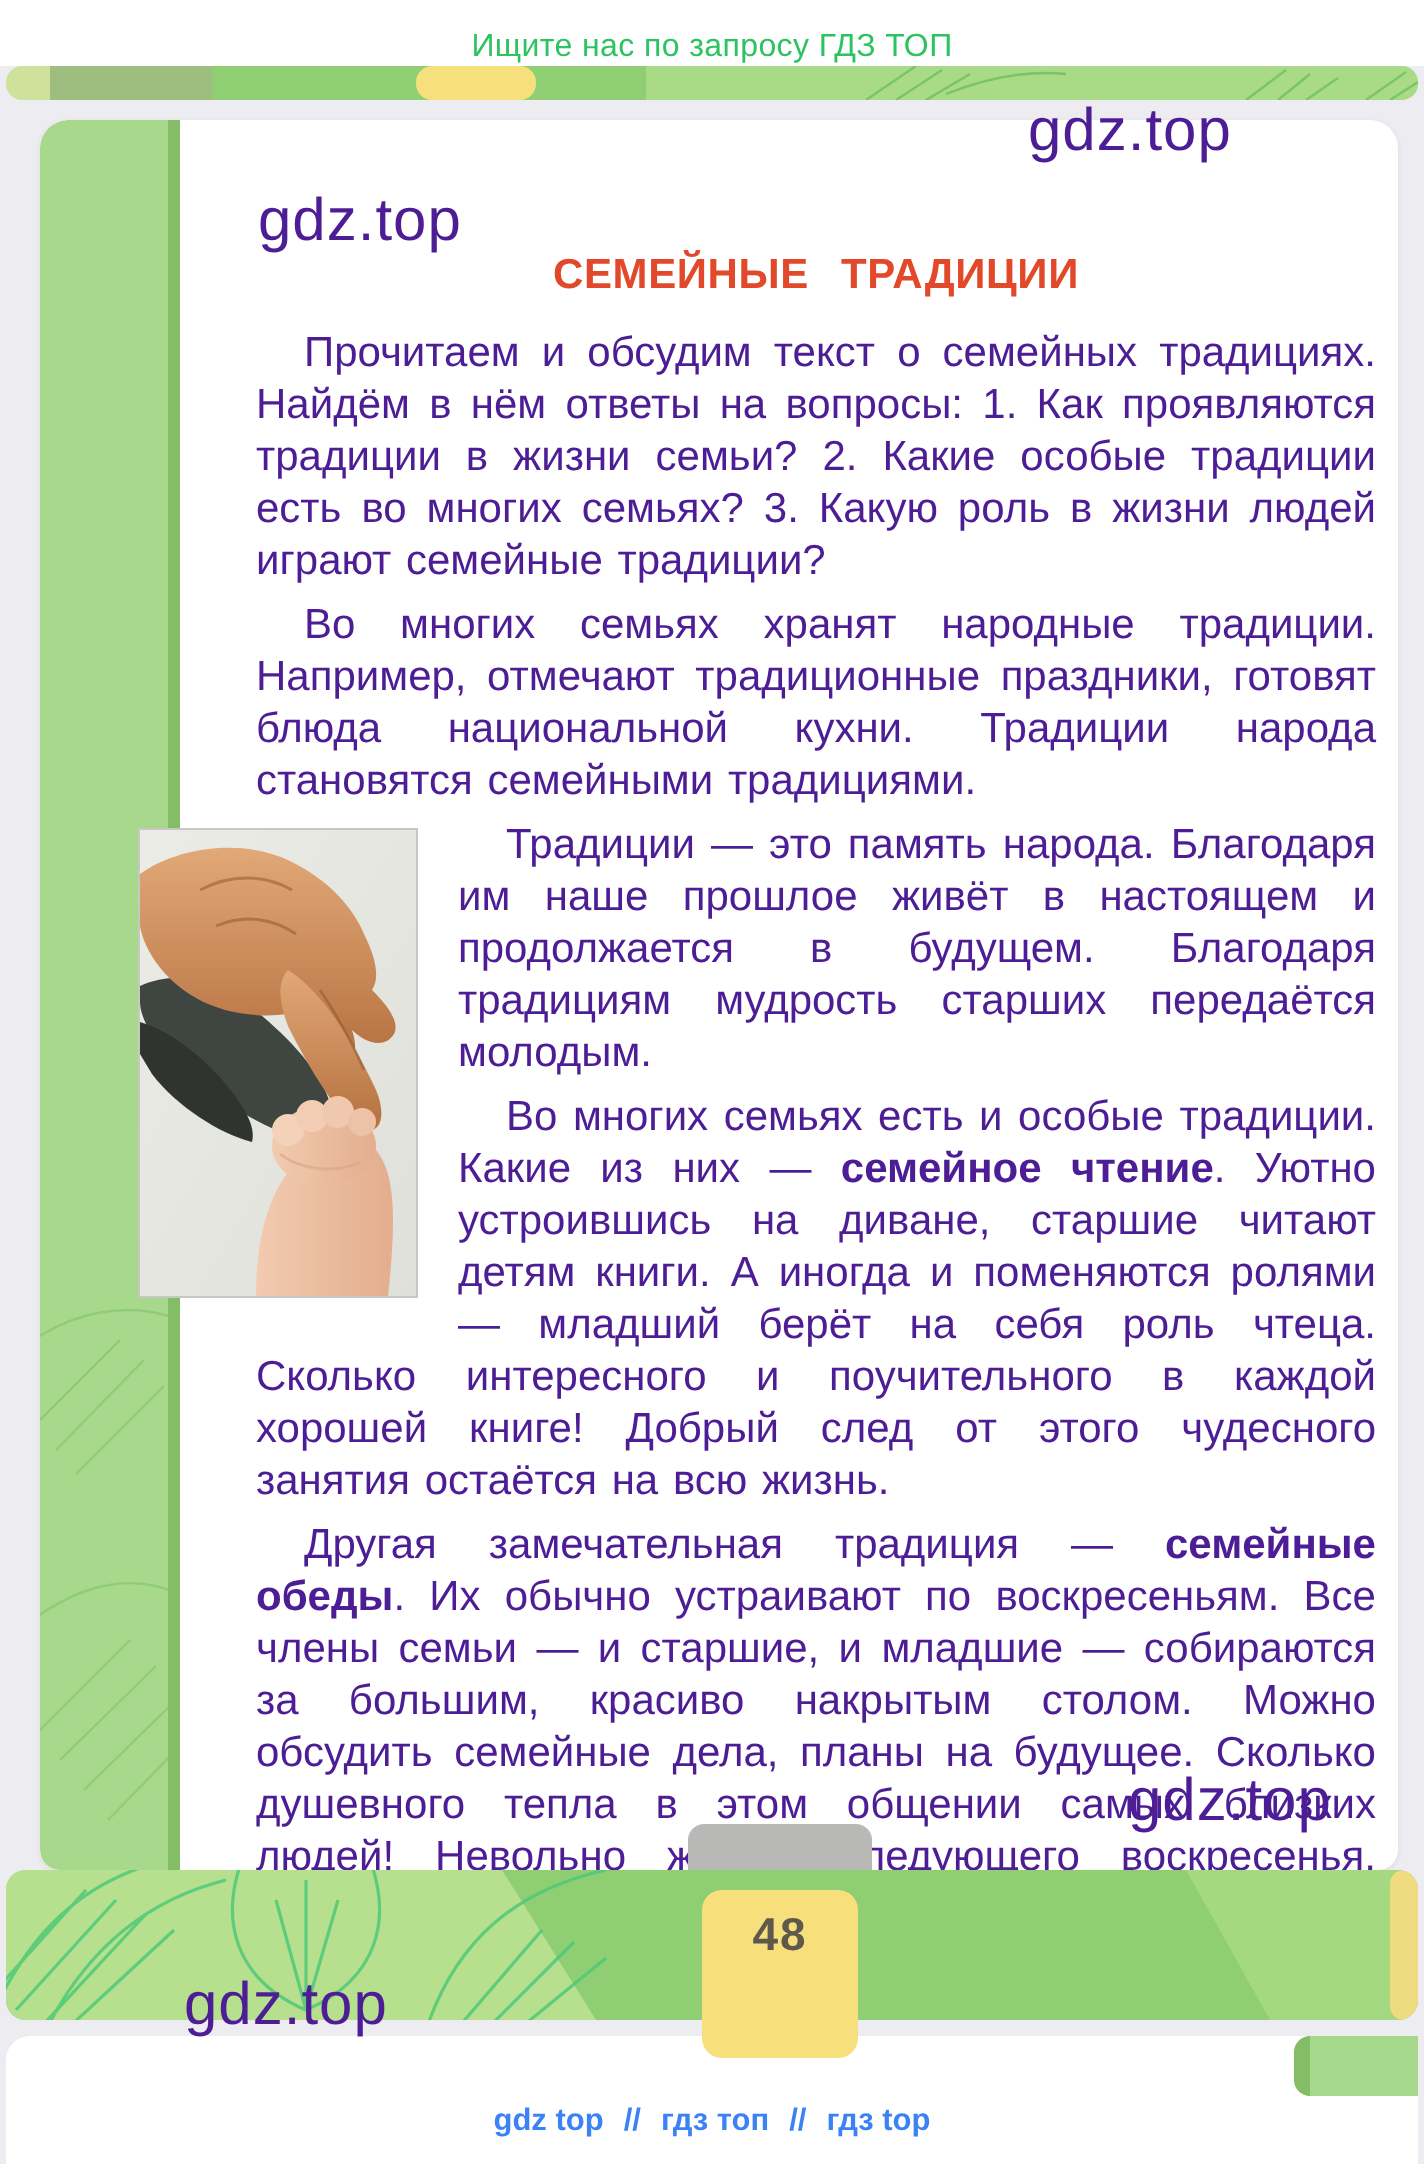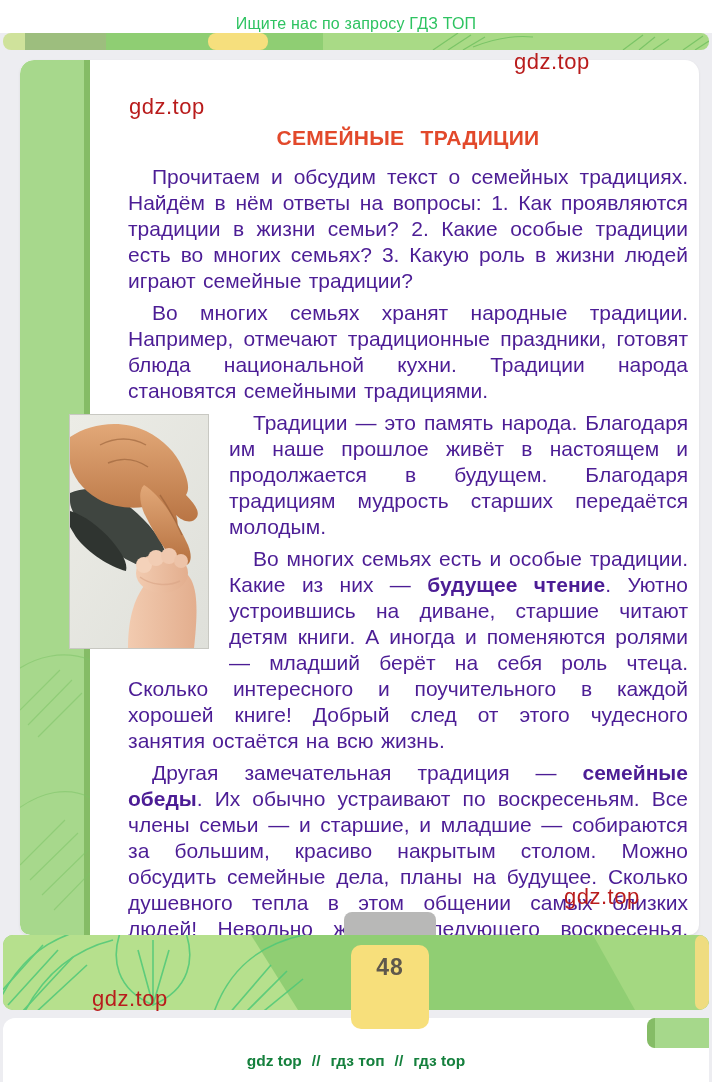--- a/index.html
+++ b/index.html
@@ -63,21 +63,21 @@
   
   .hands {
     float:left; width:140px; height:235px;
     margin:4px 20px 14px -59px;
     border:1px solid #C8C8C2; background:#E9E9E3;
     position:relative; z-index:3;
   }
   .hands svg { display:block; }
 
   
-  .wm { position:absolute; font-size:22px; color:#b91c1c; z-index:9; letter-spacing:.5px; }
+  .wm { position:absolute; font-size:30px; color:#4c1d95; z-index:9; letter-spacing:.5px; }
   .wm-tr { left:514px; top:49px; }
   .wm-tl { left:129px; top:94px; }
   .wm-br { left:564px; top:884px; }
   .wm-bl { left:92px;  top:986px; }
 
   
   .tab-gray {
     position:absolute; left:344px; top:912px; width:92px; height:58px;
     background:#B8B8B7; border-radius:8px; z-index:4;
   }
@@ -112,21 +112,21 @@
     position:absolute; left:3px; top:1018px; width:706px; height:64px;
     background:#FFFFFF; border-radius:12px 12px 0 0;
   }
   .footer-green {
     position:absolute; right:0; top:0; width:62px; height:30px;
     background:#A6D88B; border-left:8px solid #85BC66;
     border-radius:8px 0 0 8px;
   }
   .footer-links {
     position:absolute; left:0; right:0; top:34px; text-align:center;
-    color:#15803d; font-size:15.5px; font-weight:600;
+    color:#3b82f6; font-size:15.5px; font-weight:600;
   }
   .footer-links span { margin:0 5px; }
   .footer-sep { font-weight:700; }
 </style>
 </head>
 <body>
 
 <div class="promo-bar">
   <span class="promo-text">Ищите нас по запросу ГДЗ ТОП</span>
 </div>
@@ -187,21 +187,21 @@
             <path d="M58,233 C58,204 64,180 80,164 C92,152 108,150 118,160 C128,172 128,196 124,233 Z" fill="url(#skinB)"></path>
             <ellipse cx="92" cy="158" rx="26" ry="20" fill="url(#skinB)"></ellipse>
             <circle cx="74" cy="150" r="8" fill="#F4D2BA"></circle>
             <circle cx="86" cy="143" r="8" fill="#F2CDB4"></circle>
             <circle cx="99" cy="141" r="8" fill="#F0C8AE"></circle>
             <circle cx="111" cy="146" r="7" fill="#EDC3A8"></circle>
             <path d="M70,162 C80,170 98,172 110,166" stroke="#D9A486" stroke-width="1.4" fill="none" opacity="0.6"></path>
           </svg>
         </figure>
         <p class="para"><span>Традиции — это память народа. Благодаря им наше прошлое живёт в настоящем и продолжается в будущем. Благодаря традициям мудрость старших передаётся молодым.</span></p>
-        <p class="para"><span>Во многих семьях есть и особые традиции. Какие из них — </span><span class="b">будущее чтение</span><span>. Уютно устроившись на диване, старшие читают детям книги. А иногда и поменяются ролями — младший берёт на себя роль чтеца. Сколько интересного и поучительного в каждой хорошей книге! Добрый след от этого чудесного занятия остаётся на всю жизнь.</span></p>
+        <p class="para"><span>Во многих семьях есть и особые традиции. Какие из них — </span><span class="b">семейное чтение</span><span>. Уютно устроившись на диване, старшие читают детям книги. А иногда и поменяются ролями — младший берёт на себя роль чтеца. Сколько интересного и поучительного в каждой хорошей книге! Добрый след от этого чудесного занятия остаётся на всю жизнь.</span></p>
         <p class="para"><span>Другая замечательная традиция — </span><span class="b">семейные обеды</span><span>. Их обычно устраивают по воскресеньям. Все члены семьи — и старшие, и младшие — собираются за большим, красиво накрытым столом. Можно обсудить семейные дела, планы на будущее. Сколько душевного тепла в этом общении самых близких людей! Невольно ждёшь следующего воскресенья, чтобы вновь пережить эту радость — быть рядом друг с другом, быть всем вместе!</span></p>
       </div>
     </div>
   </div>
 </div>
 
 <div class="wm wm-tr">gdz.top</div>
 <div class="wm wm-tl">gdz.top</div>
 <div class="wm wm-br">gdz.top</div>
 <div class="wm wm-bl">gdz.top</div>

